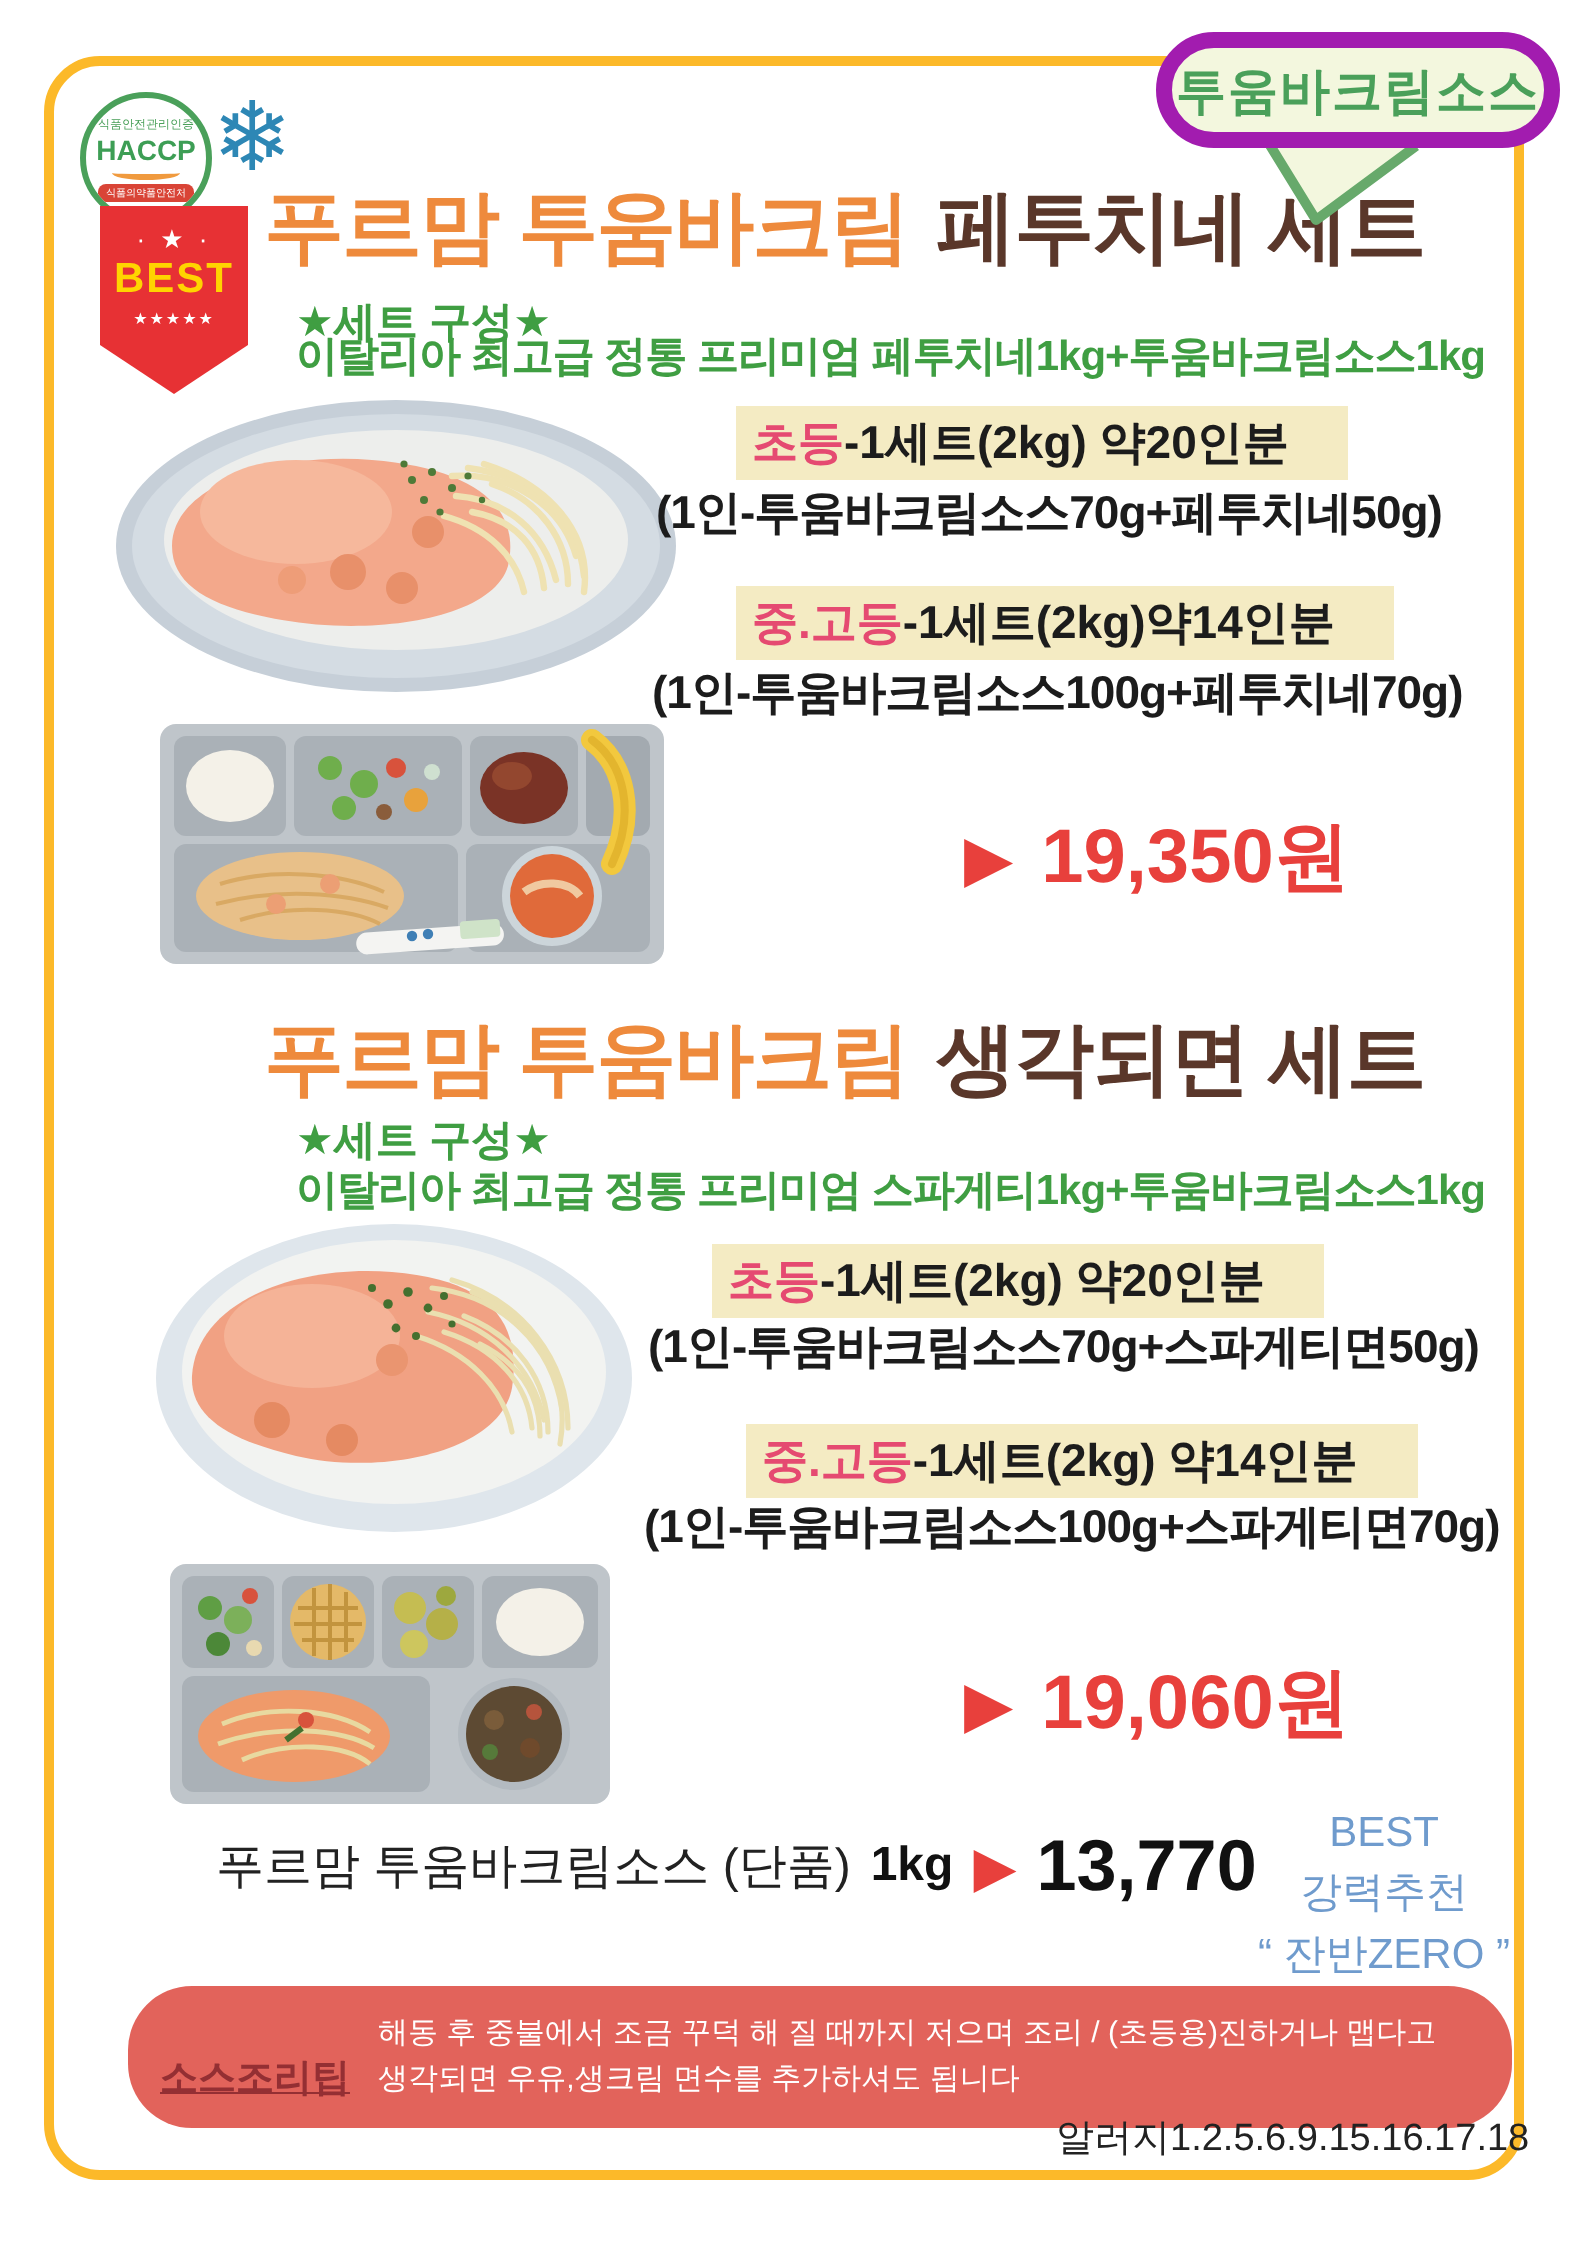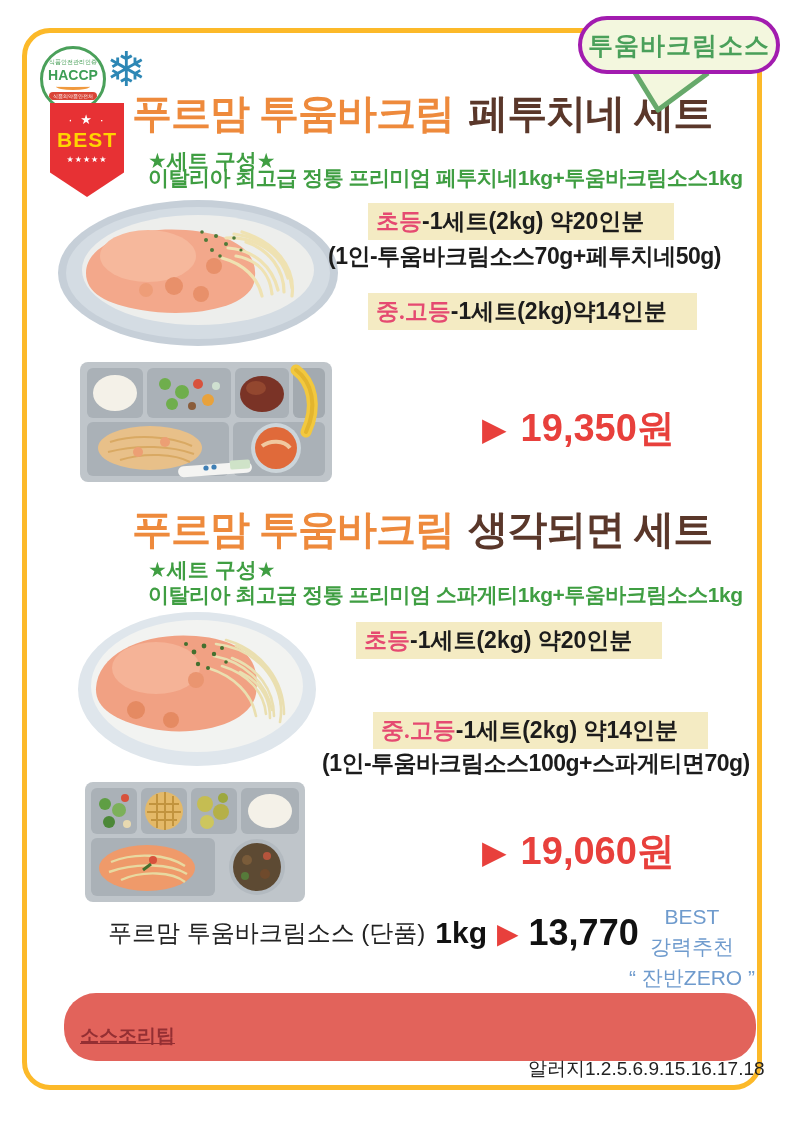--- a/index.html
+++ b/index.html
@@ -4,21 +4,21 @@
 <style>
   * { margin:0; padding:0; box-sizing:border-box; }
   body { background:#ffffff; font-family:"Liberation Sans","DejaVu Sans",sans-serif; }
   .page { position:relative; width:793px; height:1123px; background:#ffffff; overflow:hidden; }
 
   .frame { position:absolute; left:22px; top:28px; width:740px; height:1062px;
            border:5px solid #fcb929; border-radius:28px; }
 
   
   .bubble { position:absolute; left:578px; top:16px; width:202px; height:58px;
-            background:#f3f7de; border:4px solid #a21caf; border-radius:30px;
+            background:#f3f7de; border:8px solid #a21caf; border-radius:30px;
             display:flex; align-items:center; justify-content:center; z-index:5; }
   .bubble span { color:#4aa05a; font-size:25px; font-weight:bold; letter-spacing:1px; }
   .bubble-tail { position:absolute; left:628px; top:70px; z-index:4; }
 
   
   .haccp { position:absolute; left:40px; top:46px; width:66px; height:66px; border-radius:50%;
            border:3px solid #4aa05a; background:#ffffff; display:flex; flex-direction:column;
            align-items:center; justify-content:center; overflow:hidden; }
   .haccp .tiny-top { font-size:6px; color:#4aa05a; white-space:nowrap; }
   .haccp .word { font-size:14px; font-weight:bold; color:#3d9e55; letter-spacing:0; }
@@ -44,21 +44,21 @@
   .title-2 { left:132px; top:502px; }
 
   .comp-header { position:absolute; color:#3f9e42; font-size:21px; font-weight:bold; white-space:nowrap; }
   .comp-detail { position:absolute; color:#3f9e42; font-size:21px; font-weight:bold; white-space:nowrap; letter-spacing:-0.5px; }
   .comp-h1 { left:148px; top:147px; } .comp-d1 { left:148px; top:164px; }
   .comp-h2 { left:148px; top:556px; } .comp-d2 { left:148px; top:581px; }
 
   
   .serv-label { position:absolute; background:#f4ebc3; font-size:23px; font-weight:bold;
                 padding:3px 30px 3px 8px; white-space:nowrap; color:#1c1c1c; }
-  .serv-label .level { color:#e54a71;font-family:Liberation Serif, serif; }
+  .serv-label .level { color:#e54a71; }
   .serv-detail { position:absolute; font-size:23px; font-weight:bold; color:#1c1c1c; white-space:nowrap; letter-spacing:-0.5px; }
 
   .s1-l1 { left:368px; top:203px; } .s1-d1 { left:328px; top:241px; }
   .s1-l2 { left:368px; top:293px; } .s1-d2 { left:326px; top:331px; }
   .s2-l1 { left:356px; top:622px; } .s2-d1 { left:324px; top:658px; }
   .s2-l2 { left:356px; top:712px;margin-left:17px; } .s2-d2 { left:322px; top:748px; }
 
   
   .price { position:absolute; display:flex; align-items:center; gap:14px; color:#e8403c;
            font-size:38px; font-weight:bold; }
@@ -73,21 +73,21 @@
   .plate-2 { left:76px; top:610px; }
   .tray-2  { left:85px; top:782px; }
 
   
   .recommend { position:absolute; left:612px; top:902px; width:160px; text-align:center;
                color:#6f9bcd; font-size:21px; line-height:1.45; }
 
   
   .single { position:absolute; left:108px; top:912px; display:flex; align-items:center; gap:10px; white-space:nowrap; }
   .single .name { font-size:24px; color:#222; letter-spacing:0; }
-  .single .weight { font-size:30px; font-weight:bold; color:#111; }
+  .single .weight { font-size:24px; font-weight:bold; color:#111; }
   .single .tri { color:#e8403c; font-size:28px; }
   .single .price { position:static; font-size:36px; font-weight:bold; color:#111; }
 
   
   .tip-box { position:absolute; left:64px; top:993px; width:692px; min-height:68px;
              background:#e2635b; border-radius:32px; display:flex; align-items:flex-end;
              padding:12px 20px 12px 16px; gap:14px; }
   .tip-box .tip-label { color:#942f33; font-size:19px; font-weight:bold; text-decoration:underline;
                         white-space:nowrap; margin-top:4px; }
   .tip-box .tip-text { color:#ffffff; font-size:15px; line-height:1.55; }
@@ -202,20 +202,21 @@
       <circle cx="134" cy="105" r="2.6" fill="#3f7fb5"></circle>
   </svg>
 
   <div class="serv-label s1-l1">
     <span class="level">초등</span><span>-1세트(2kg)  약20인분</span>
   </div>
   <div class="serv-detail s1-d1">(1인-투움바크림소스70g+페투치네50g)</div>
   <div class="serv-label s1-l2">
     <span class="level">중.고등</span><span>-1세트(2kg)약14인분</span>
   </div>
+  <div class="serv-detail s1-d2">(1인-투움바크림소스100g+페투치네70g)</div>
 
   <div class="price price-1">
     <span class="tri">▶</span>
     <span>19,350원</span>
   </div>
 
   <div class="set-title title-2">
     <span class="brand">푸르맘 투움바크림</span><span class="product">생각되면 세트</span>
   </div>
   <div class="comp-header comp-h2">★세트 구성★</div>
@@ -295,20 +296,21 @@
         <circle cx="162" cy="78" r="5" fill="#7a5c3a"></circle>
         <circle cx="180" cy="92" r="5" fill="#6f4a2c"></circle>
         <circle cx="182" cy="74" r="4" fill="#b5543c"></circle>
         <circle cx="160" cy="94" r="4" fill="#567a3a"></circle>
       </g>
   </svg>
 
   <div class="serv-label s2-l1">
     <span class="level">초등</span><span>-1세트(2kg) 약20인분</span>
   </div>
+  <div class="serv-detail s2-d1">(1인-투움바크림소스70g+스파게티면50g)</div>
   <div class="serv-label s2-l2">
     <span class="level">중.고등</span><span>-1세트(2kg) 약14인분</span>
   </div>
   <div class="serv-detail s2-d2">(1인-투움바크림소스100g+스파게티면70g)</div>
 
   <div class="price price-2">
     <span class="tri">▶</span>
     <span>19,060원</span>
   </div>
 
@@ -320,17 +322,18 @@
 
   <div class="single">
     <span class="name">푸르맘 투움바크림소스 (단품)</span>
     <span class="weight">1kg</span>
     <span class="tri">▶</span>
     <span class="price">13,770</span>
   </div>
 
   <div class="tip-box">
     <span class="tip-label">소스조리팁</span>
+    <span class="tip-text">해동 후 중불에서 조금 꾸덕 해 질 때까지 저으며 조리 / (초등용)진하거나 맵다고 생각되면  우유,생크림 면수를 추가하셔도 됩니다</span>
   </div>
 
   <div class="allergy">알러지1.2.5.6.9.15.16.17.18</div>
 
 </div>
 
 </body></html>

